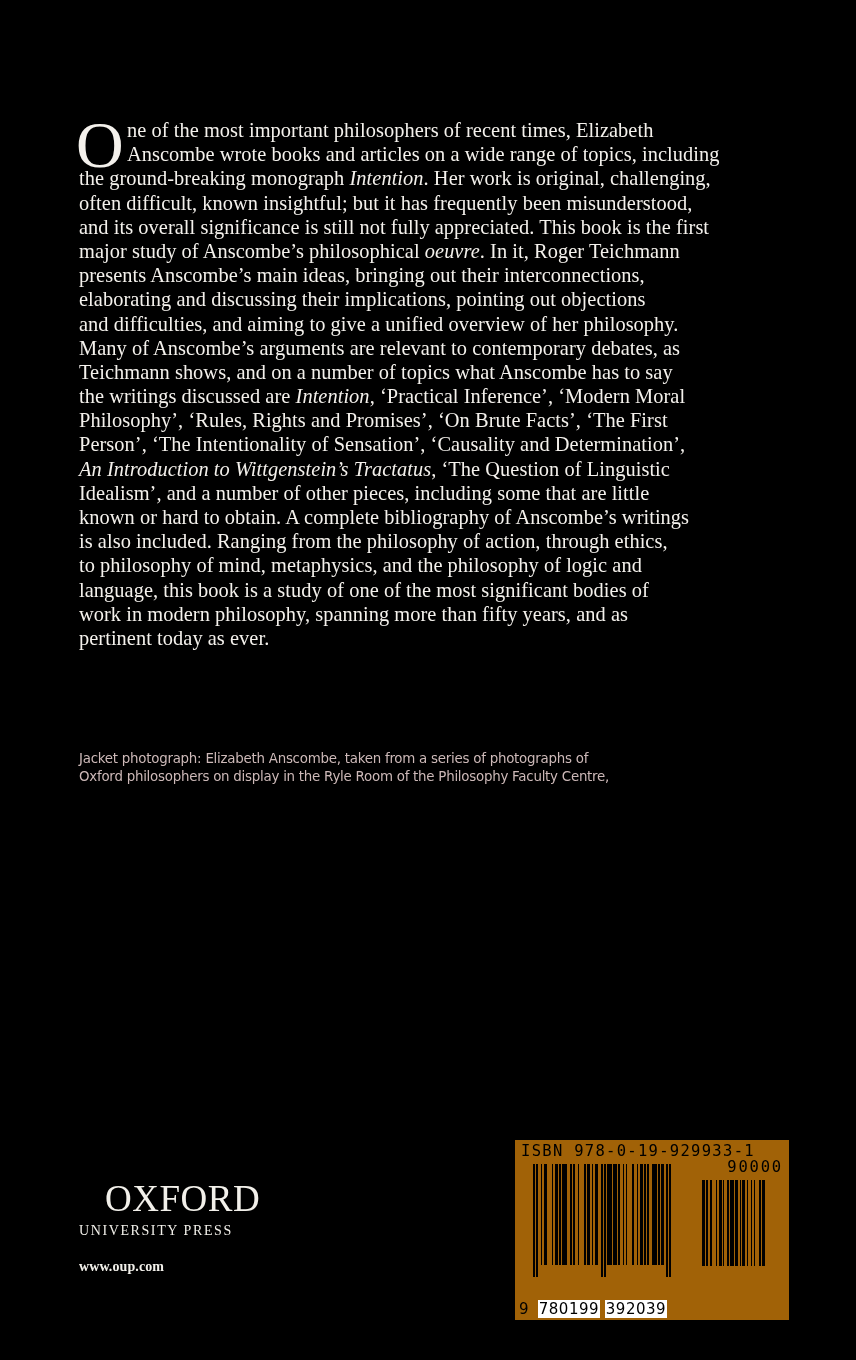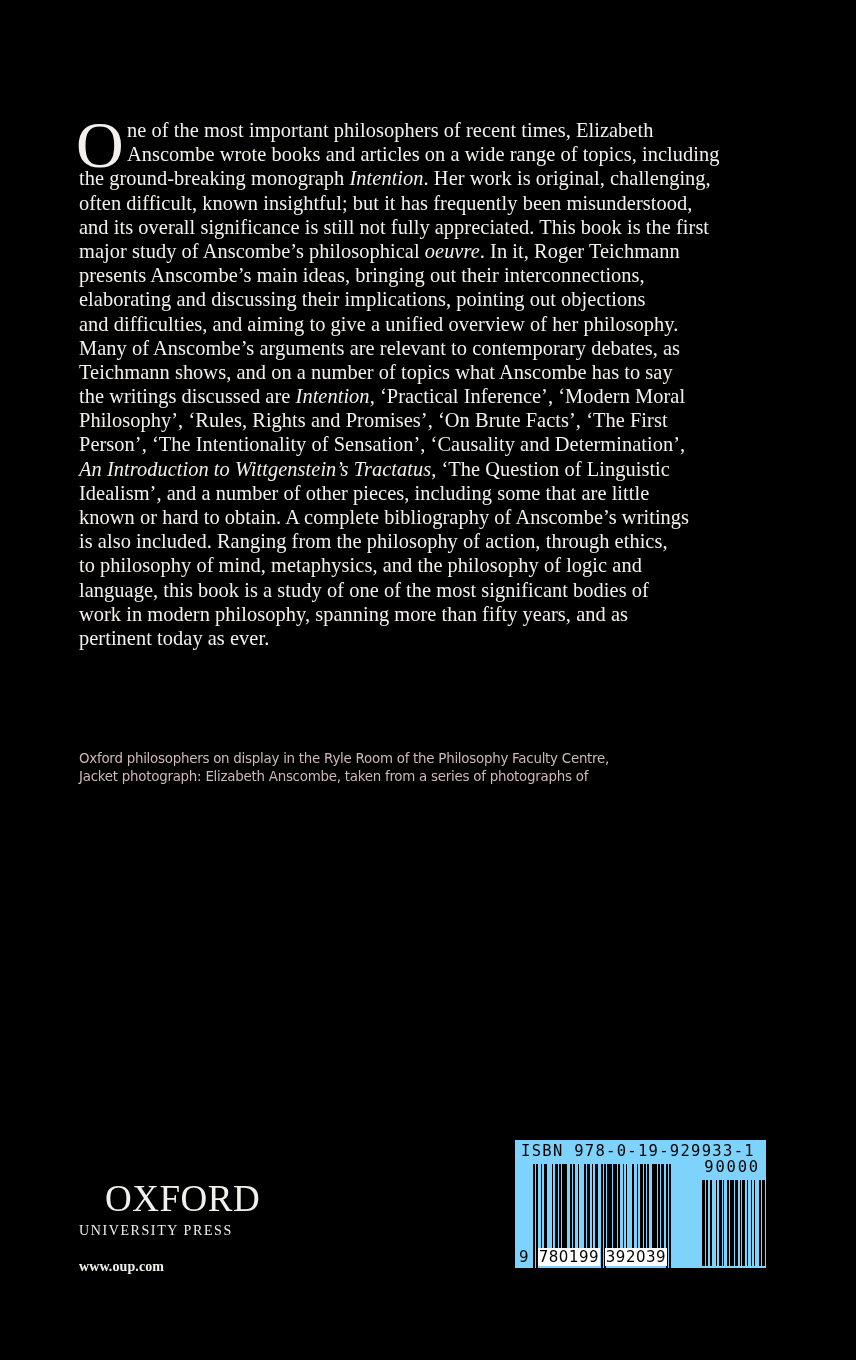--- a/index.html
+++ b/index.html
@@ -68,22 +68,23 @@
     margin-top: 20px;
     font-family: "Liberation Serif", serif;
     font-weight: bold;
     font-size: 14px;
     letter-spacing: 0.1px;
   }
 
   .barcode-box {
     position: absolute;
     left: 515px; top: 1140px;
-    width: 251px; height: 128px;
-    background: #7dd3fc;
+    width: 251px; height: 180px;
+    background: #a16207;
+    padding-left: 23px;
   }
   .isbn-text {
     position: absolute;
     left: 6px; top: 2px;
     font-family: "DejaVu Sans Mono", "Liberation Mono", monospace;
     font-size: 15.5px;
     letter-spacing: 1.3px;
     color: #000;
     white-space: nowrap;
   }
@@ -145,22 +146,22 @@
     <span class="line"><span>Idealism’, and a number of other pieces, including some that are little</span></span>
     <span class="line"><span>known or hard to obtain. A complete bibliography of Anscombe’s writings</span></span>
     <span class="line"><span>is also included. Ranging from the philosophy of action, through ethics,</span></span>
     <span class="line"><span>to philosophy of mind, metaphysics, and the philosophy of logic and</span></span>
     <span class="line"><span>language, this book is a study of one of the most significant bodies of</span></span>
     <span class="line"><span>work in modern philosophy, spanning more than fifty years, and as</span></span>
     <span class="line"><span>pertinent today as ever.</span></span>
   </div>
 
 <div class="caption">
+  <span class="line">Jacket photograph: Elizabeth Anscombe, taken from a series of photographs of</span>
   <span class="line">Oxford philosophers on display in the Ryle Room of the Philosophy Faculty Centre,</span>
-  <span class="line">Jacket photograph: Elizabeth Anscombe, taken from a series of photographs of</span>
 </div>
 
 <div class="publisher">
   <span class="name">OXFORD</span>
   <span class="sub">UNIVERSITY PRESS</span>
   <span class="url">www.oup.com</span>
 </div>
 
 <div class="barcode-box">
   <span class="isbn-text">ISBN 978-0-19-929933-1</span>

